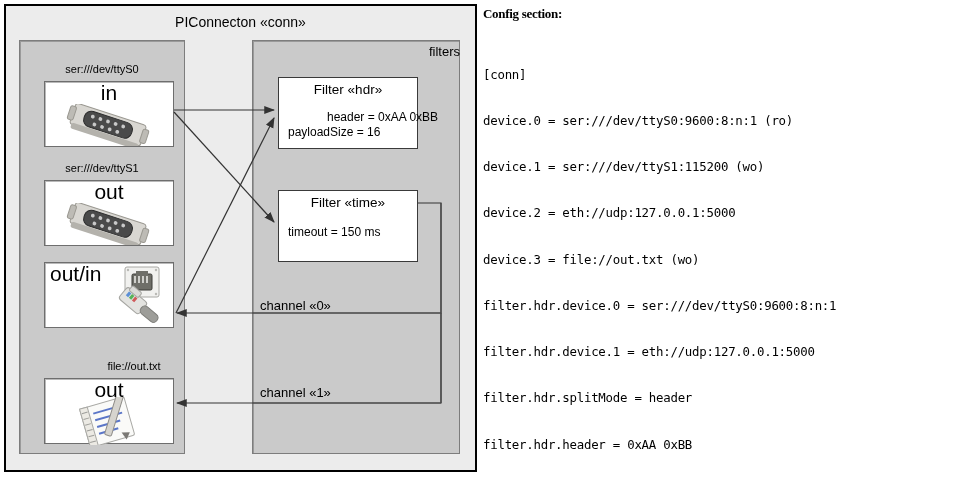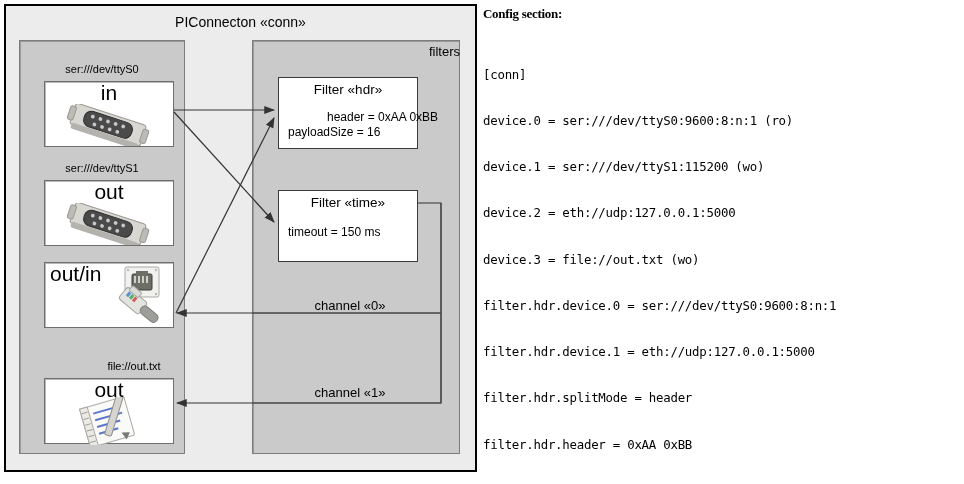--- a/index.html
+++ b/index.html
@@ -32,21 +32,21 @@
   .devbox .io{position:absolute;top:2px;width:100%;text-align:center;
      font-size:21px;line-height:18px;}
 
   .filterbox{position:absolute;background:#fff;border:1.5px solid #3a3a3a;
      box-sizing:border-box;}
   .filterbox .fhead{position:absolute;left:0;top:4px;width:100%;text-align:center;
      font-size:13.5px;line-height:16px;}
   .filterbox .fprop{position:absolute;left:9px;font-size:12px;line-height:15px;
      white-space:nowrap;}
 
-  .chan-label{position:absolute;font-size:13px;line-height:15px;text-align:center;
+  .chan-label{position:absolute;font-size:13px;line-height:15px;text-align:left;
      white-space:nowrap;}
 
   svg.overlay{position:absolute;left:0;top:0;width:473px;height:468px;
      pointer-events:none;}
 
   
   .icon-wrap{position:absolute;}
 
   
   #config{position:absolute;left:483px;top:6px;width:478px;}

